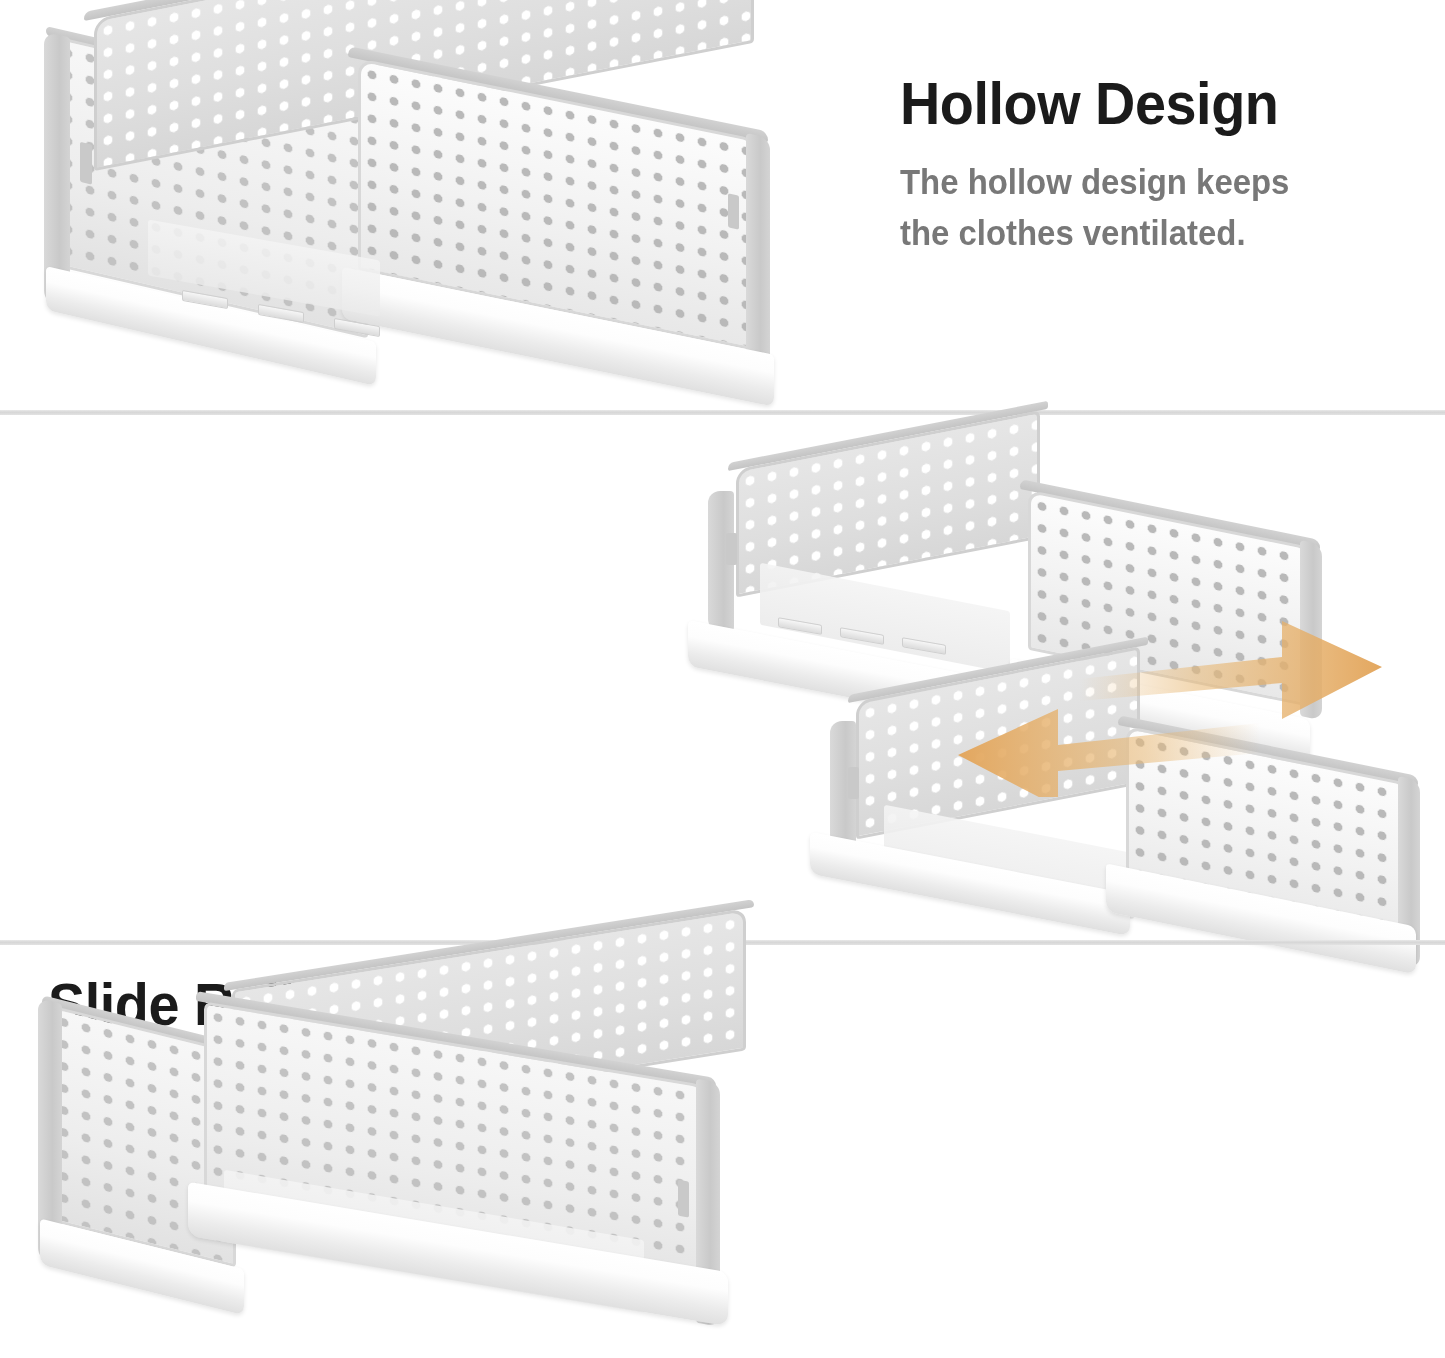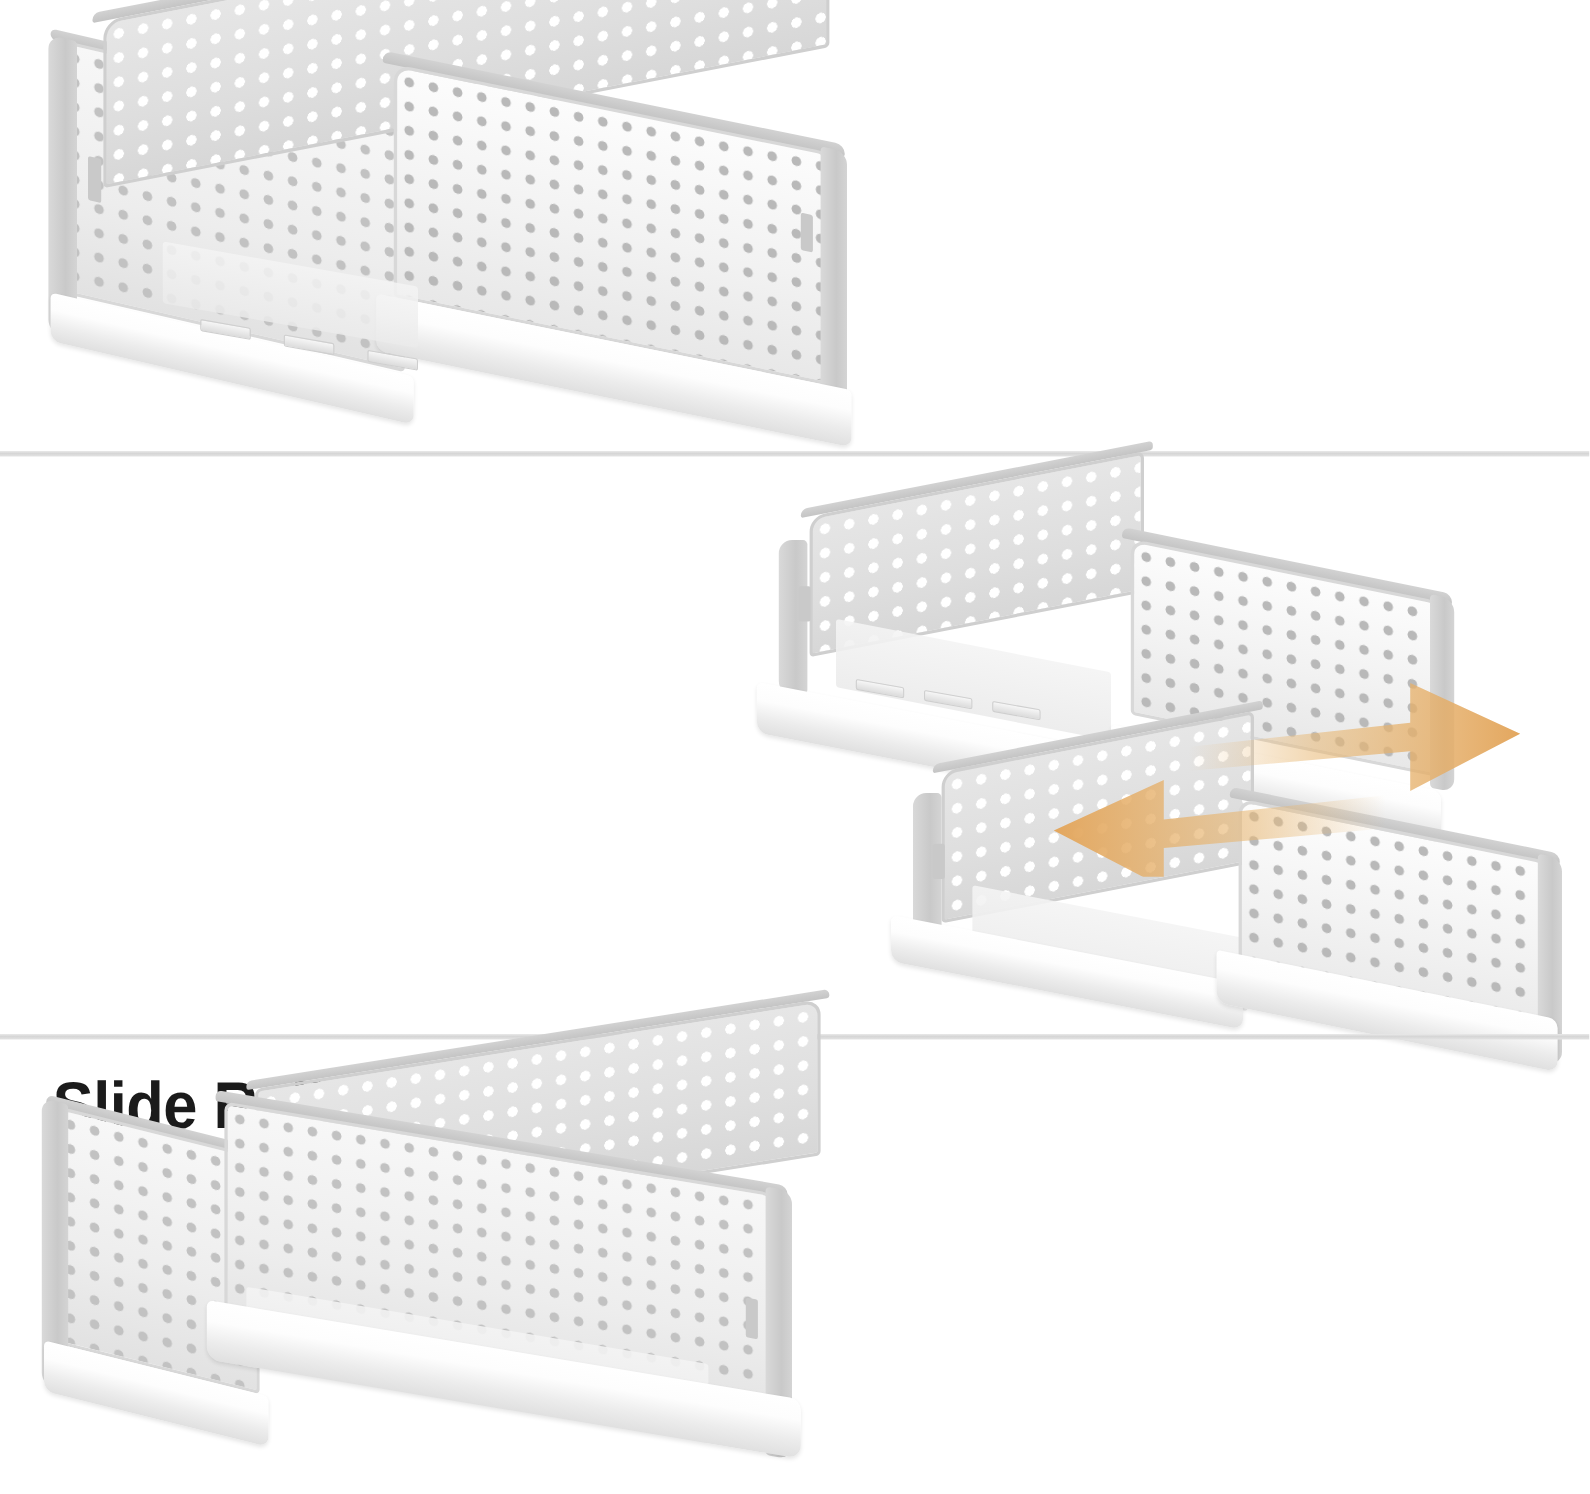--- a/index.html
+++ b/index.html
@@ -147,20 +147,27 @@
       </div>
 
       <div class="inner-floor" style="left:118px; top:232px; width:232px; height:56px; opacity:.85;
                   transform:skewY(10deg);"></div>
 
       <div class="buckle" style="left:152px; top:286px; width:46px; height:11px; transform:skewY(10deg);"></div>
       <div class="buckle" style="left:228px; top:300px; width:46px; height:11px; transform:skewY(10deg);"></div>
       <div class="buckle" style="left:304px; top:314px; width:46px; height:11px; transform:skewY(10deg);"></div>
     </div>
 
+    <div class="textblock tb-1">
+      <h2 class="feature-title">Hollow Design</h2>
+      <p class="feature-desc">
+        <span>The hollow design keeps</span><br>
+        <span>the clothes ventilated.</span>
+      </p>
+    </div>
   </section>
 
   <div class="divider div-1"></div>
 
   <section class="panel panel-2">
 
     <div class="textblock tb-2">
       <h2 class="feature-title">Slide Rails</h2>
       <p class="feature-desc">
         <span>Stable stacking and easy sliding</span><br>

